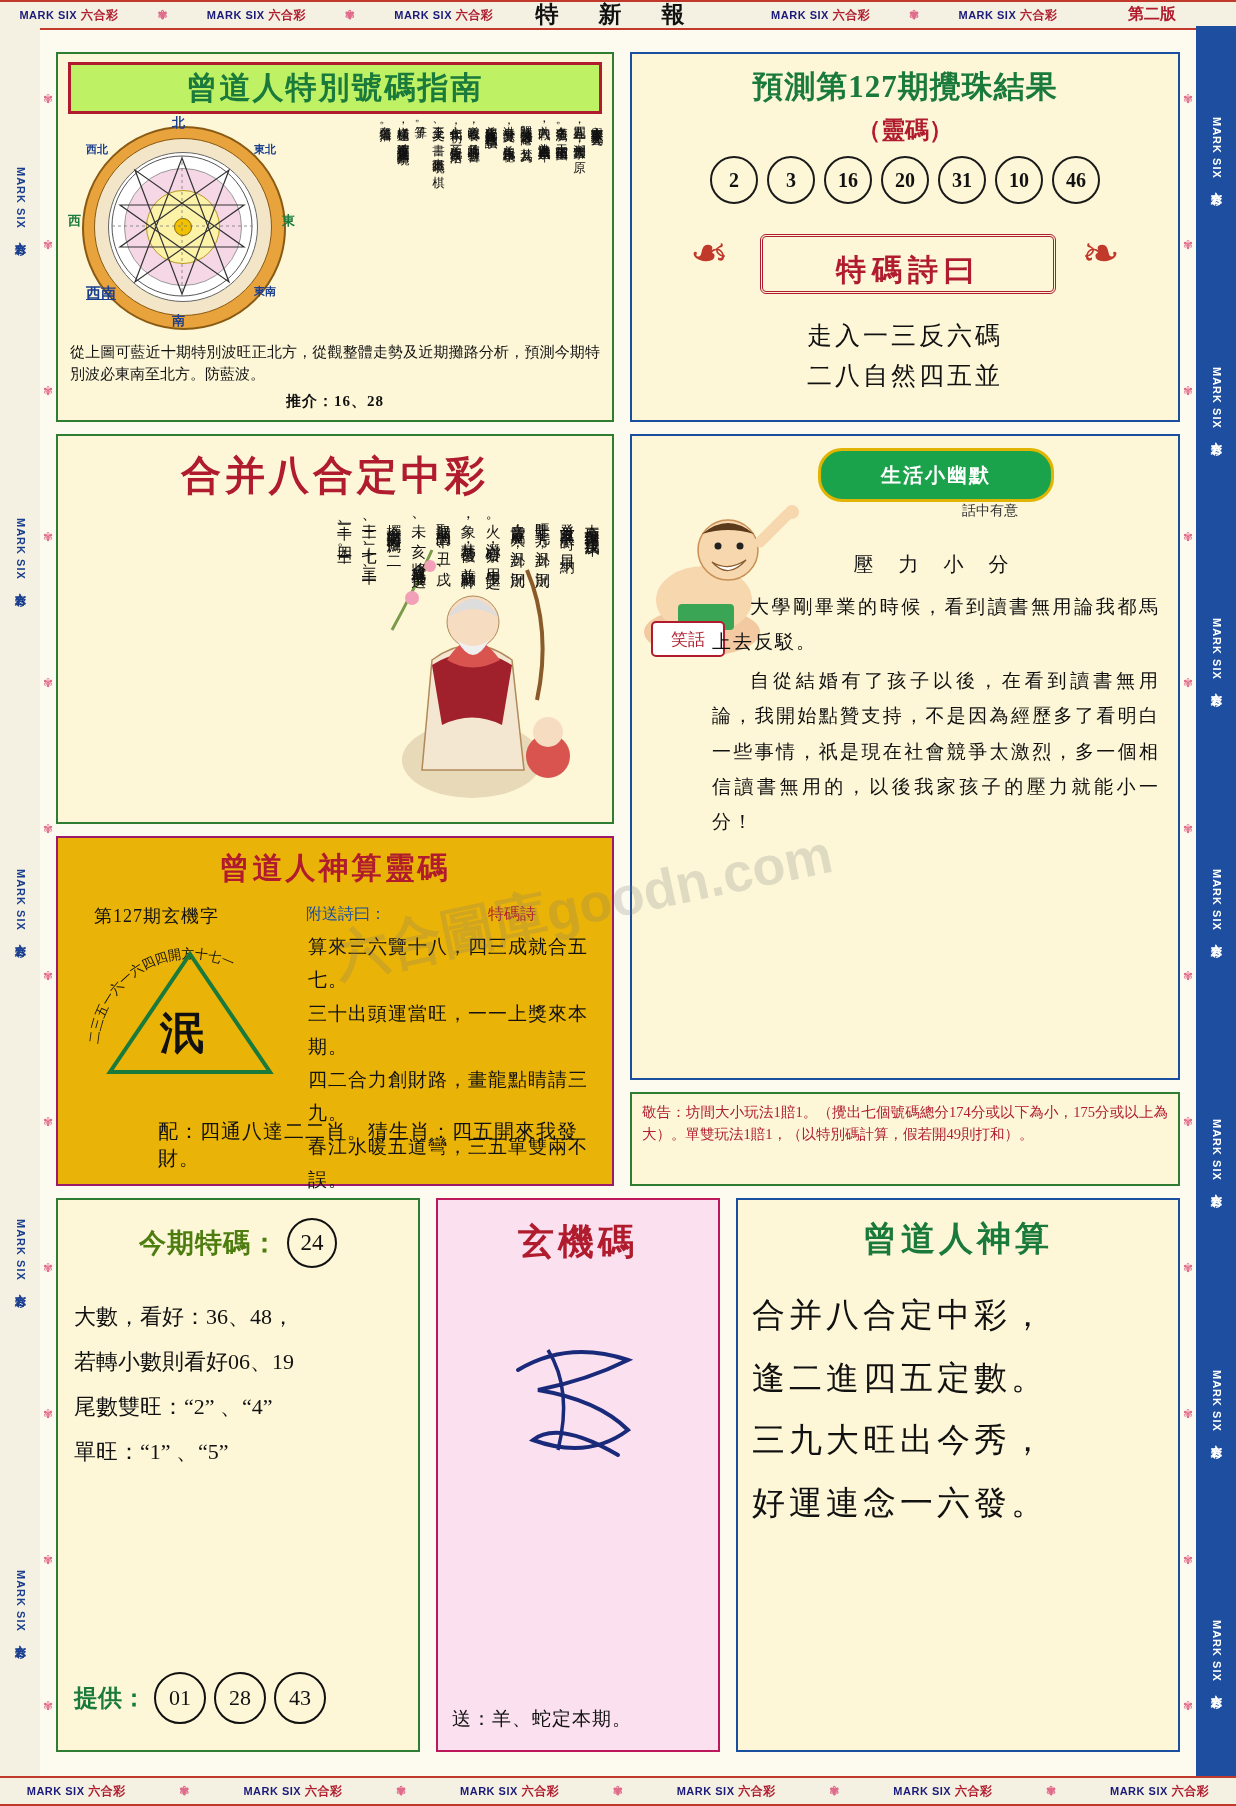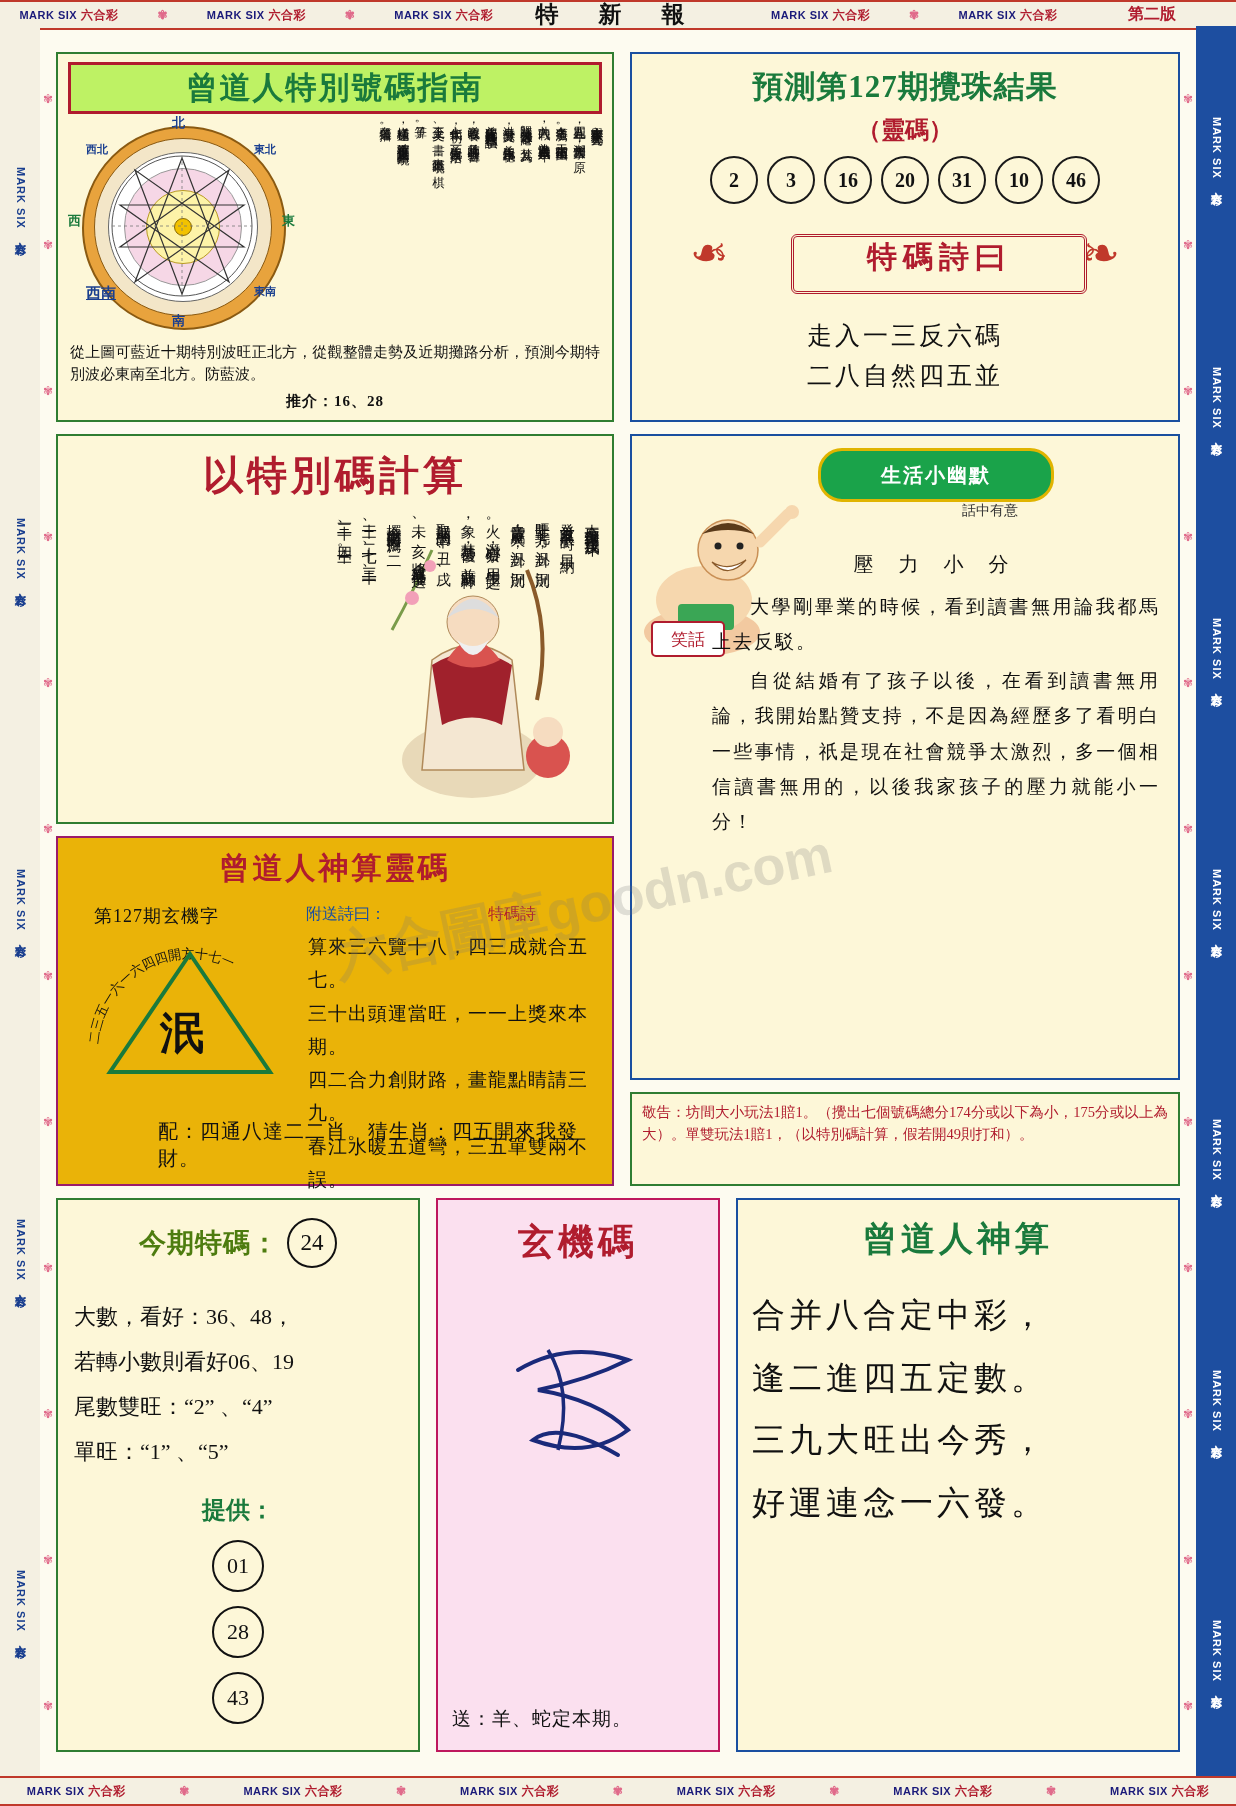--- a/index.html
+++ b/index.html
@@ -134,21 +134,21 @@
     font-size:20px;font-weight:bold;color:#111;background:#fdf7d8;
     font-family:"Liberation Serif", serif;
   }
   .wreath{position:relative;margin:14px auto 0 auto;width:430px;height:86px;}
   .wreath .leaf{position:absolute;top:8px;font-size:46px;color:#c0392b;}
   .wreath .leaf.l{left:0;transform:scaleX(-1);}
   .wreath .leaf.r{right:0;}
   .wreath .plaque{
     position:absolute;left:70px;top:16px;width:290px;height:54px;
     border:3px double #b01c2e;border-radius:6px;background:#fdf7d8;
-    display:flex;align-items:flex-start;justify-content:center;margin-left:31px;
+    display:flex;align-items:flex-end;justify-content:center;
   }
   .wreath .plaque span{font-size:30px;font-weight:bold;color:#b01c2e;letter-spacing:6px;}
   .p2 .poem{margin-top:12px;text-align:center;font-size:25px;line-height:1.6;color:#111;letter-spacing:3px;}
 
   
   .p3{left:0;top:382px;width:558px;height:390px;background:#fdf7d8;border:2px solid #2f7d32;}
   .p3 .hdr{text-align:center;font-size:40px;font-weight:bold;color:#b01c2e;margin-top:12px;letter-spacing:4px;}
   .p3 .body{position:absolute;left:10px;top:76px;right:10px;bottom:8px;display:flex;flex-direction:row-reverse;gap:3px;}
   .p3 .col{
     writing-mode:vertical-rl;text-orientation:upright;
@@ -200,21 +200,21 @@
 
   
   .p7{left:0;top:1146px;width:364px;height:554px;background:#fdf7d8;border:2px solid #2f7d32;}
   .p7 .row1{display:flex;align-items:center;justify-content:center;margin-top:18px;gap:8px;}
   .p7 .row1 .lbl{font-size:27px;font-weight:bold;color:#4d7c0f;letter-spacing:1px;}
   .p7 .row1 .num{
     width:46px;height:46px;border-radius:50%;border:2px solid #111;
     display:flex;align-items:center;justify-content:center;font-size:23px;color:#111;
   }
   .p7 .lines{margin-top:26px;padding:0 16px;font-size:22px;line-height:2.05;color:#111;}
-  .p7 .provide{position:absolute;left:16px;right:16px;bottom:26px;display:flex;align-items:center;gap:14px;flex-direction:column;}
+  .p7 .provide{position:absolute;left:16px;right:16px;bottom:26px;display:flex;align-items:center;gap:8px;}
   .p7 .provide .lbl{font-size:24px;color:#1a7a3c;font-weight:bold;}
   .p7 .provide .num{
     width:48px;height:48px;border-radius:50%;border:2px solid #111;
     display:flex;align-items:center;justify-content:center;font-size:22px;color:#111;
   }
 
   
   .p8{left:380px;top:1146px;width:284px;height:554px;background:#fbe0ef;border:2px solid #be185d;}
   .p8 .hdr{text-align:center;font-size:36px;font-weight:bold;color:#b01c2e;margin-top:18px;letter-spacing:4px;}
   .p8 .sig{position:absolute;left:40px;top:130px;width:200px;height:150px;}
@@ -378,21 +378,21 @@
           <span>特碼詩曰</span>
         </div>
       </div>
       <div class="poem">
         <div>走入一三反六碼</div>
         <div>二八自然四五並</div>
       </div>
     </div>
 
     <div class="box p3">
-      <div class="hdr">以特別碼計算</div>
+      <div class="hdr">合并八合定中彩</div>
       <svg class="deity" viewBox="0 0 250 300">
         <ellipse cx="120" cy="250" rx="70" ry="38" fill="#e8d9b8"></ellipse>
         <path d="M70 260 L80 150 Q120 120 160 150 L172 260 Z" fill="#f4e7d2" stroke="#b08a5a" stroke-width="1.5"></path>
         <path d="M80 155 Q120 130 160 155 L150 215 Q120 200 90 215 Z" fill="#a0212c"></path>
         <path d="M95 150 Q120 110 148 150 Q120 165 95 150 Z" fill="#d9534f"></path>
         <circle cx="121" cy="112" r="26" fill="#f6dcc0" stroke="#b08a5a" stroke-width="1"></circle>
         <path d="M95 108 Q121 70 147 108 Q121 90 95 108 Z" fill="#ddd"></path>
         <path d="M105 130 Q121 160 137 130 Q121 142 105 130 Z" fill="#efefef"></path>
         <path d="M175 60 Q200 120 185 190" stroke="#8a5a2a" stroke-width="4" fill="none"></path>
         <circle cx="196" cy="246" r="22" fill="#d9534f"></circle>

